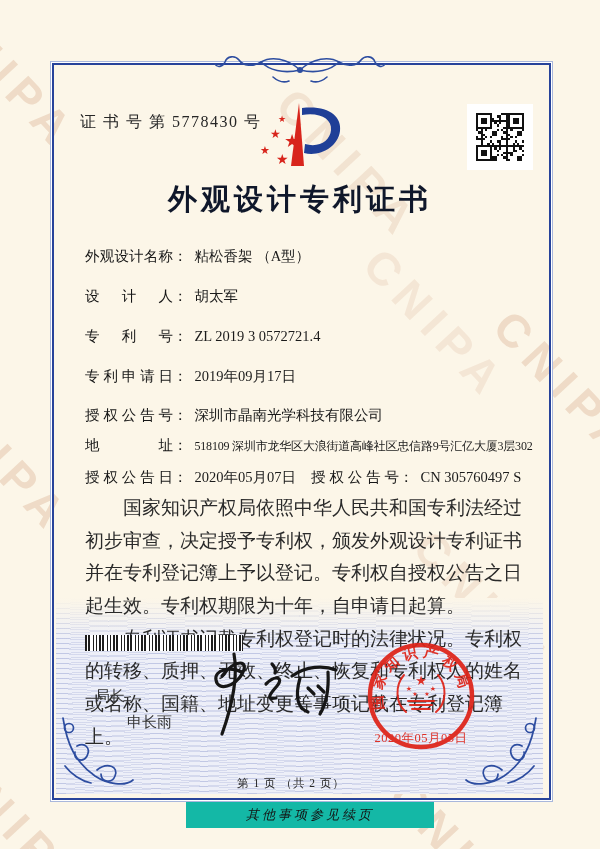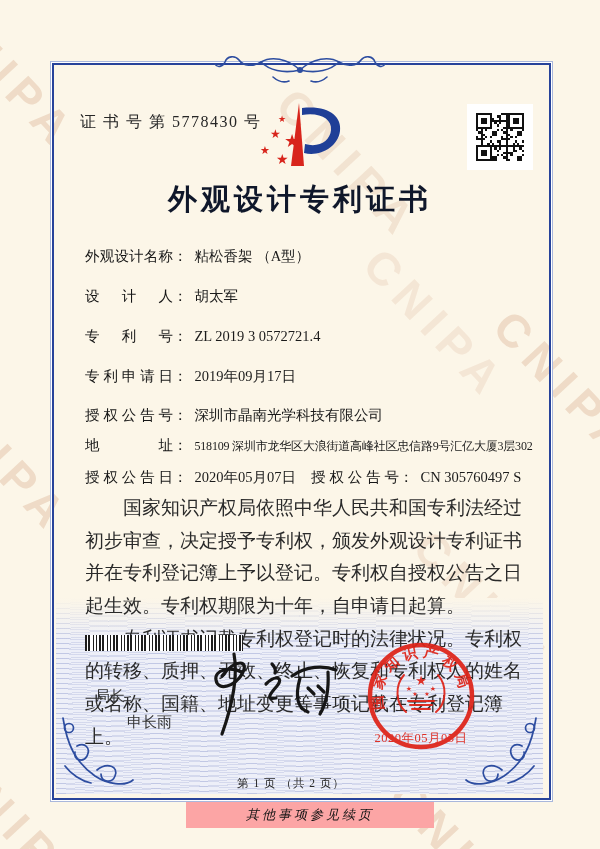--- a/index.html
+++ b/index.html
@@ -78,21 +78,21 @@
   }
   .signer-title{position:absolute;left:85px;top:687px;font-family:"Liberation Sans","DejaVu Sans",sans-serif;font-size:15px;color:#333333;margin-left:10px;}
   .signer-name{position:absolute;left:85px;top:713px;font-family:"Liberation Sans","DejaVu Sans",sans-serif;font-size:15px;color:#333333;margin-left:42px;}
   .signature{position:absolute;left:192px;top:646px;width:160px;height:95px;}
   .seal{position:absolute;left:366px;top:641px;width:110px;height:112px;opacity:0.93;}
   .page-indicator{
     position:absolute;left:0;right:18px;top:776px;text-align:center;
     font-size:11.5px;letter-spacing:1px;color:#262626;
   }
   .note-strip{
-    position:absolute;left:186px;top:802px;width:248px;height:26px;background:#fca5a5;
+    position:absolute;left:186px;top:802px;width:248px;height:26px;background:#14b8a6;
     text-align:center;line-height:26px;font-size:13px;font-style:italic;
     letter-spacing:3px;color:#141414;
   }
 </style>
 </head>
 <body>
 
 <div class="page">
 
   <div class="wm wm1">CNIPA</div>

